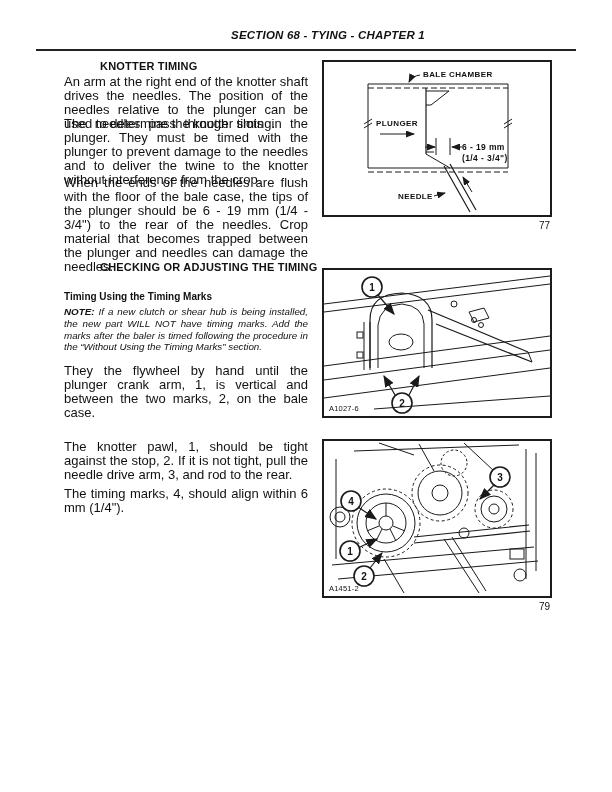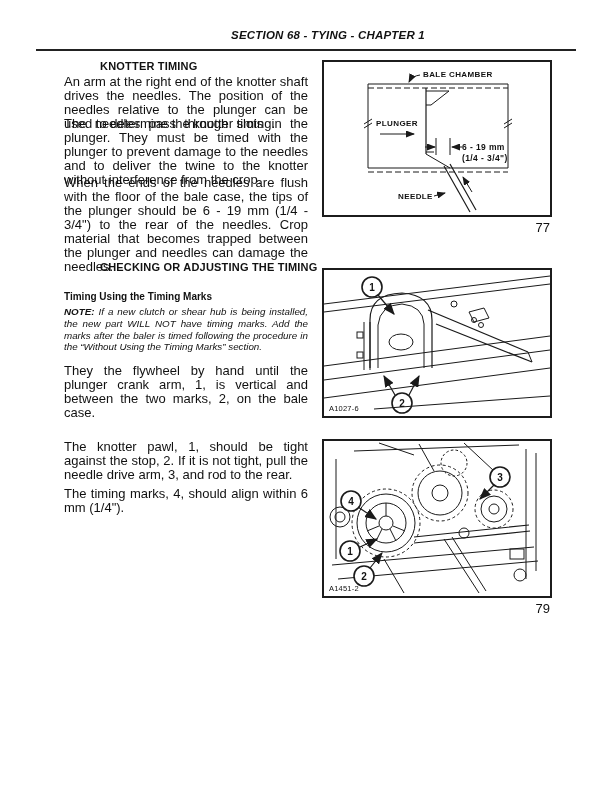--- a/index.html
+++ b/index.html
@@ -12,21 +12,21 @@
   .h1{font-size:11px;font-weight:bold;letter-spacing:.2px;padding-left:36px;}
   .h3{font-size:10px;font-weight:bold;}
   .body-p{font-size:13px;line-height:14px;text-align:justify;}
   .note{font-size:9.8px;line-height:11.8px;text-align:justify;font-style:italic;}
   .note b{font-style:italic;}
   .fig{position:absolute;left:322px;width:230px;border:2px solid #1c1c1c;
        background:#fff;box-sizing:border-box;}
   .fig svg{display:block;width:100%;height:100%;}
   .photo-id{position:absolute;left:5px;bottom:3px;font-size:7.5px;letter-spacing:.2px;}
   .fignum{position:absolute;left:322px;width:230px;text-align:right;
-          font-size:13px;padding-right:2px;box-sizing:border-box;}
+          font-size:10px;padding-right:2px;box-sizing:border-box;}
   .footer{position:absolute;top:758px;left:0;width:612px;text-align:center;
           font-size:10px;font-weight:bold;}
   svg text{font-family:"Liberation Sans", sans-serif;}
   .ln{stroke:#1a1a1a;stroke-width:1.2;fill:none;}
   .lnthin{stroke:#1a1a1a;stroke-width:1;fill:none;}
   .callout{fill:#fff;stroke:#1a1a1a;stroke-width:1.6;}
   .callout-t{font-size:10px;font-weight:bold;fill:#111;text-anchor:middle;}
   .figlbl{font-size:8px;font-weight:bold;fill:#111;letter-spacing:.4px;}
 </style>
 </head>

